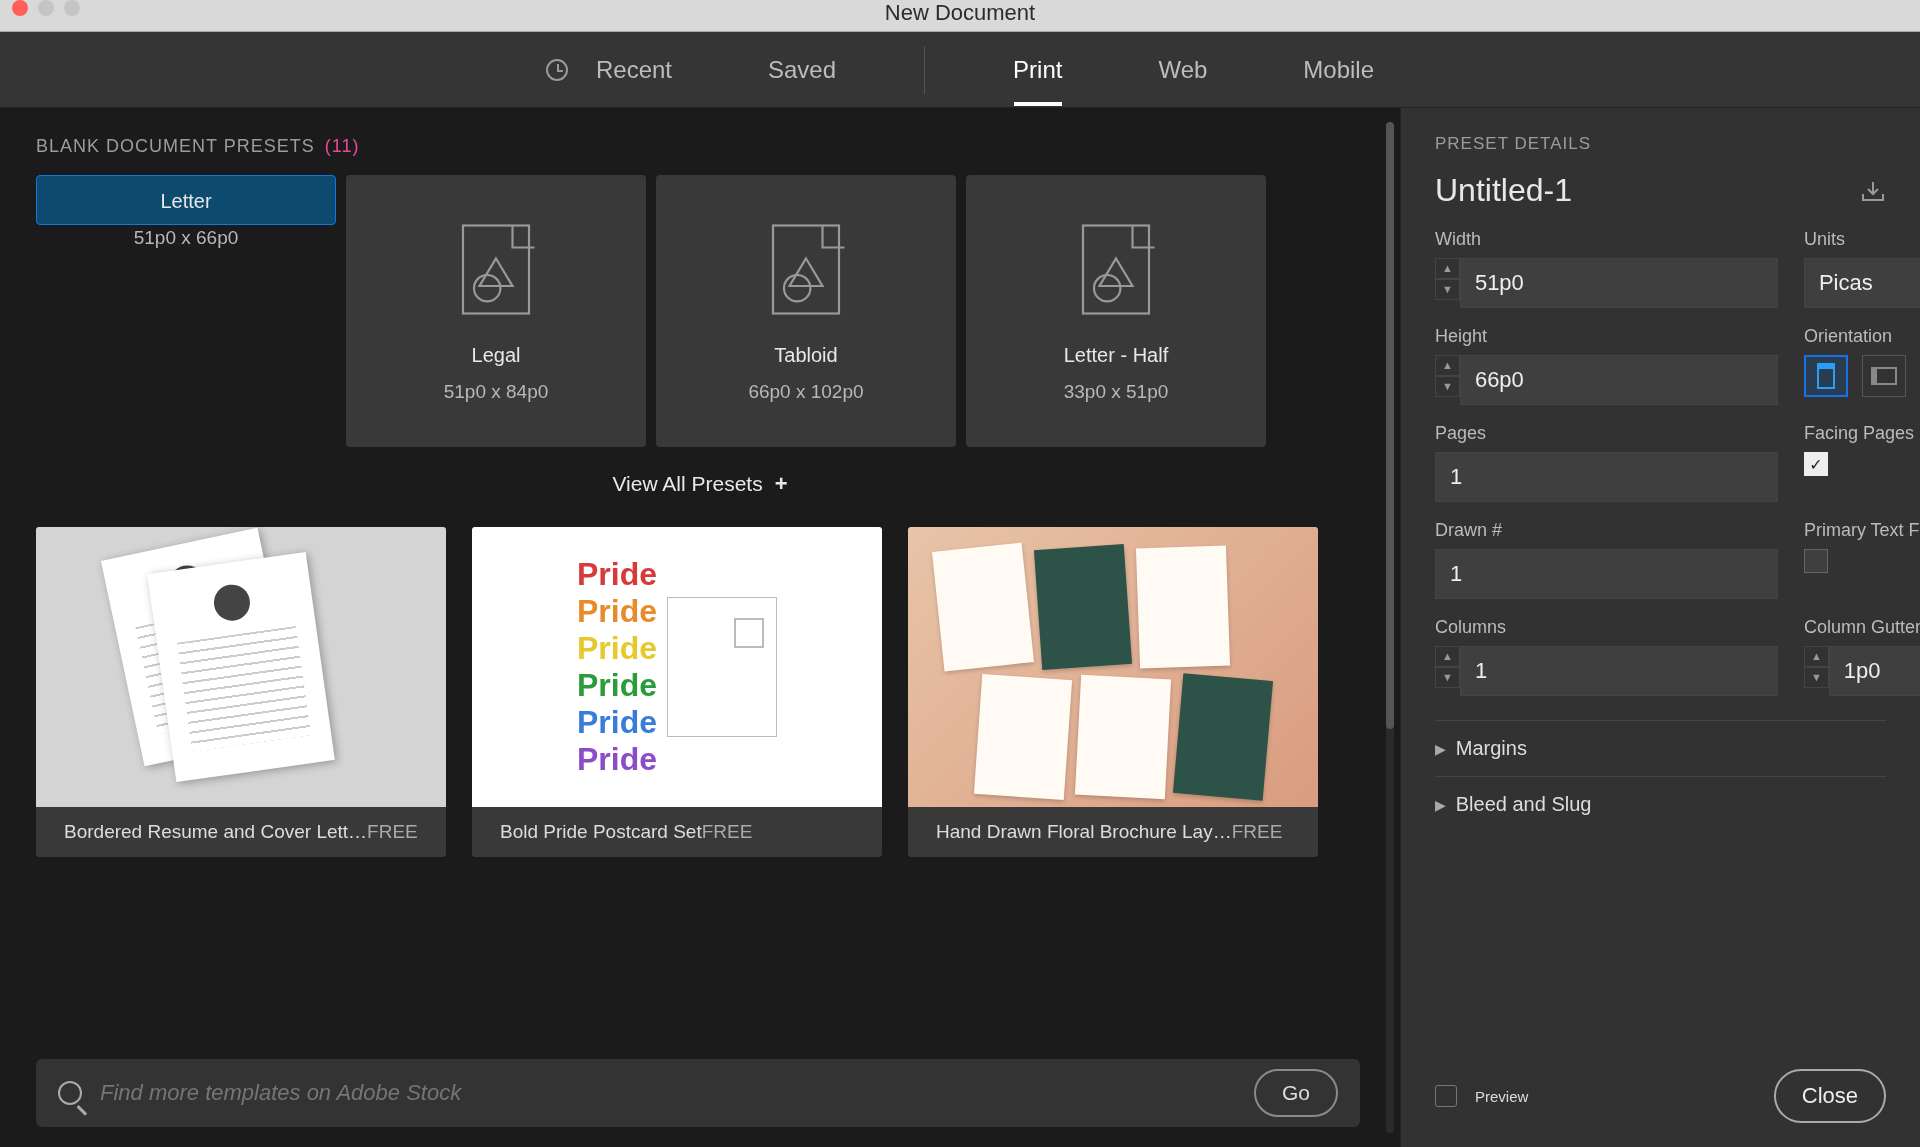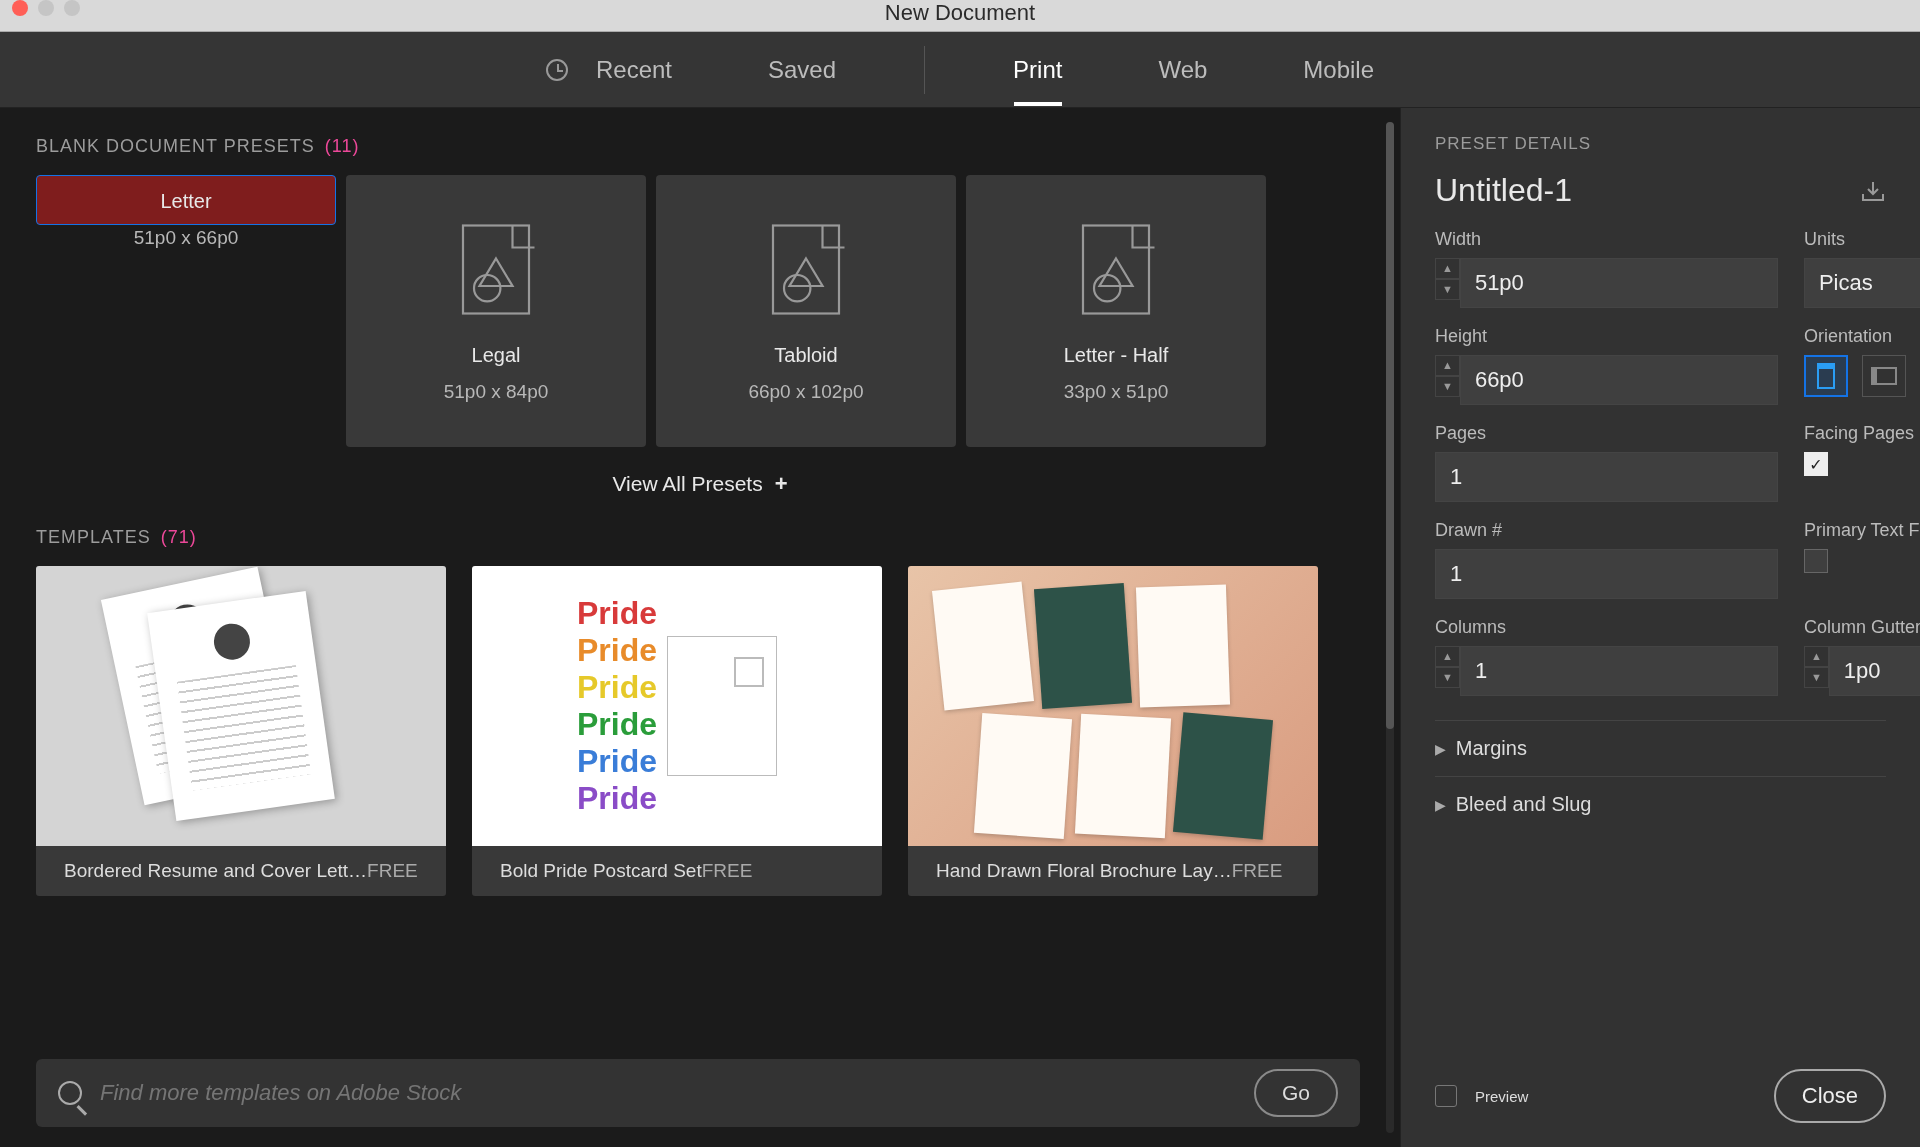--- a/index.html
+++ b/index.html
@@ -17,21 +17,21 @@
 .nav-sep{width:1px;height:48px;background:#555}
 .clock{width:22px;height:22px;border:2px solid #999;border-radius:50%;position:relative}
 .clock::after{content:"";position:absolute;top:3px;left:50%;width:2px;height:7px;background:#999}
 .clock::before{content:"";position:absolute;top:9px;left:50%;width:6px;height:2px;background:#999}
 .main{display:flex;height:calc(100% - 108px)}
 .left{flex:1;padding:28px 36px 20px 36px;overflow:hidden;position:relative}
 .sect{display:flex;align-items:baseline;gap:10px;color:#9c9c9c;letter-spacing:1px;font-size:18px;margin-bottom:18px}
 .sect .count{color:#ec4899}
 .presets{display:flex;gap:10px;margin-bottom:24px}
 .preset{width:300px;height:272px;background:#393939;border:2px solid transparent;border-radius:4px;display:flex;flex-direction:column;align-items:center;justify-content:center;gap:14px;cursor:pointer}
-.preset.sel{border-color:#1473e6;background:#7f1d1d}
+.preset.sel{border-color:#1473e6;background:#0c4a6e}
 .psvg{width:100px;height:110px}
 .pname{color:#e8e8e8;font-size:20px}
 .pdim{color:#b8b8b8;font-size:19px}
 .viewall{display:flex;justify-content:center;align-items:center;gap:12px;color:#e8e8e8;font-size:21px;margin:12px 0 30px 0;cursor:pointer}
 .plus{font-size:22px;font-weight:600}
 .tmpls{display:flex;gap:26px}
 .tmp{width:410px;background:#393939;border-radius:3px;overflow:hidden}
 .tthumb{height:280px;background:#e8e8e8;position:relative;overflow:hidden}
 .tbar{display:flex;justify-content:flex-start;align-items:center;padding:14px 28px;font-size:19px;color:#ddd}
 .free{color:#aaa}
@@ -169,24 +169,20 @@
           </svg>
       <div class="pname">Letter - Half</div>
       <div class="pdim">33p0 x 51p0</div>
     </div>
   </div>
   <div class="viewall">
     <span>View All Presets</span>
     <span class="plus">+</span>
   </div>
 
-  <div class="sect">
-    <span>TEMPLATES</span>
-    <span class="count">(71)</span>
-  </div>
   <div class="tmpls">
     <div class="tmp">
       <div class="tthumb t1">
         <div class="doc doc2"></div>
             <div class="doc"></div>
       </div>
       <div class="tbar">
         <span>Bordered Resume and Cover Lett…</span>
         <span class="free">FREE</span>
       </div>

